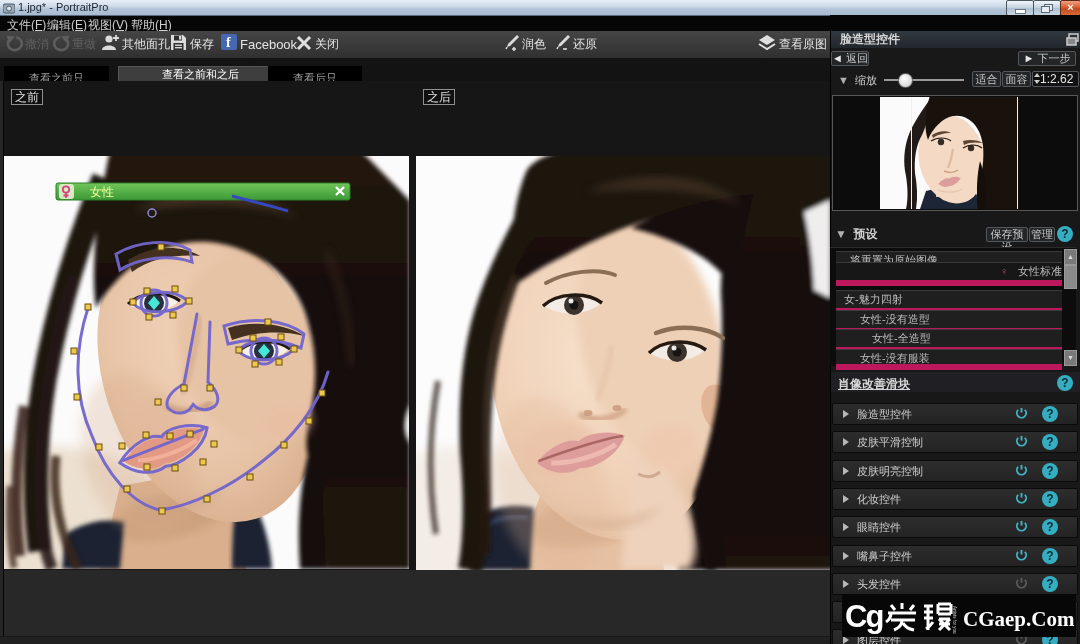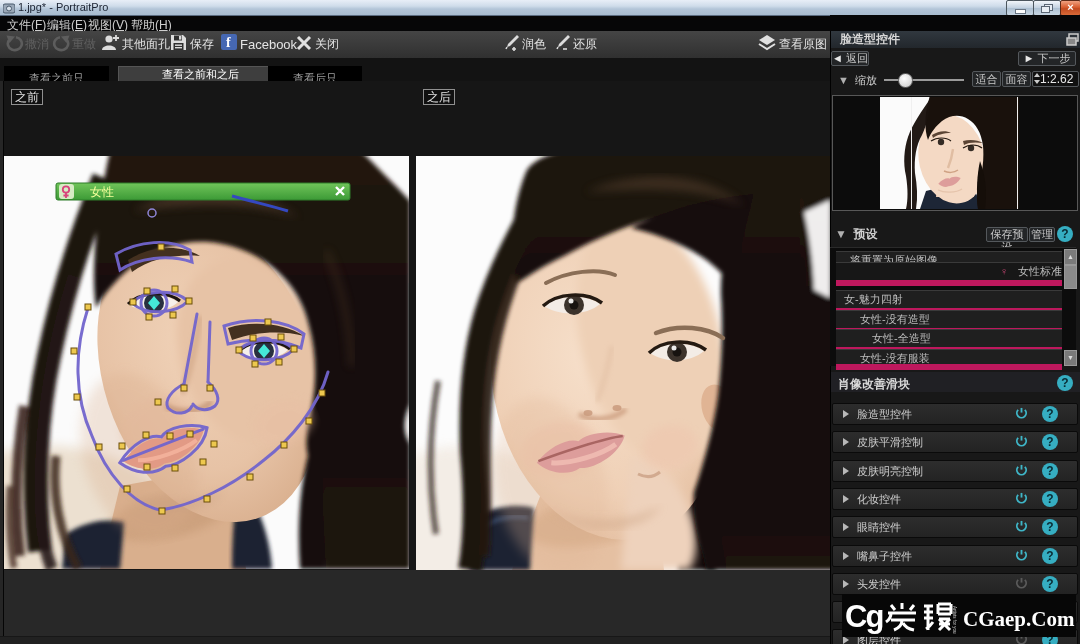--- a/index.html
+++ b/index.html
@@ -400,21 +400,21 @@
 <div class="a prow" style="top:290px;left:836px;"><span style="margin-left:8px">女-魅力四射</span></div>
 <div class="a prow" style="top:310px;left:836px;"><span style="margin-left:24px">女性-没有造型</span></div>
 <div class="a prow" style="top:329px;left:836px;"><span style="margin-left:36px">女性-全造型</span></div>
 <div class="a prow" style="top:349px;left:836px;height:14px;"><span style="margin-left:24px">女性-没有服装</span></div>
 
 <div class="a" style="left:1064px;top:249px;width:11px;height:14px;background:#7a7a7a;border:1px solid #999;font-size:7px;color:#ddd;text-align:center;line-height:13px;">▲</div>
 <div class="a" style="left:1064px;top:265px;width:11px;height:22px;background:#8a8a8a;border:1px solid #999;"></div>
 <div class="a" style="left:1064px;top:350px;width:11px;height:14px;background:#7a7a7a;border:1px solid #999;font-size:7px;color:#ddd;text-align:center;line-height:13px;">▼</div>
 
 <div class="a" style="left:831px;top:372px;width:249px;height:20px;background:#202024;"></div>
-<div class="a" style="left:838px;top:376px;color:#d8d8d8;font-size:12px;font-weight:bold;">肖像改善滑块</div>
+<div class="a" style="left:838px;top:376px;color:#d8d8d8;font-size:12px;font-weight:bold;text-decoration:underline;">肖像改善滑块</div>
 <div class="a qm" style="left:1057px;top:375px;">?</div>
 <div class="a srow" style="left:832px;top:403px;width:244px;"><span class="tri"></span>脸造型控件<svg class="pow" style="left:182px" width="14" height="14" viewBox="0 0 14 14">
       <path d="M7,1 v5" stroke="#3fb6c8" stroke-width="2"></path>
       <path d="M3.4,3 a5,5 0 1,0 7.2,0" fill="none" stroke="#3fb6c8" stroke-width="2"></path>
     </svg><div class="qm" style="left:209px;top:2px;">?</div></div>
 <div class="a srow" style="left:832px;top:431px;width:244px;"><span class="tri"></span>皮肤平滑控制<svg class="pow" style="left:182px" width="14" height="14" viewBox="0 0 14 14">
       <path d="M7,1 v5" stroke="#3fb6c8" stroke-width="2"></path>
       <path d="M3.4,3 a5,5 0 1,0 7.2,0" fill="none" stroke="#3fb6c8" stroke-width="2"></path>
     </svg><div class="qm" style="left:209px;top:2px;">?</div></div>
 <div class="a srow" style="left:832px;top:460px;width:244px;"><span class="tri"></span>皮肤明亮控制<svg class="pow" style="left:182px" width="14" height="14" viewBox="0 0 14 14">

